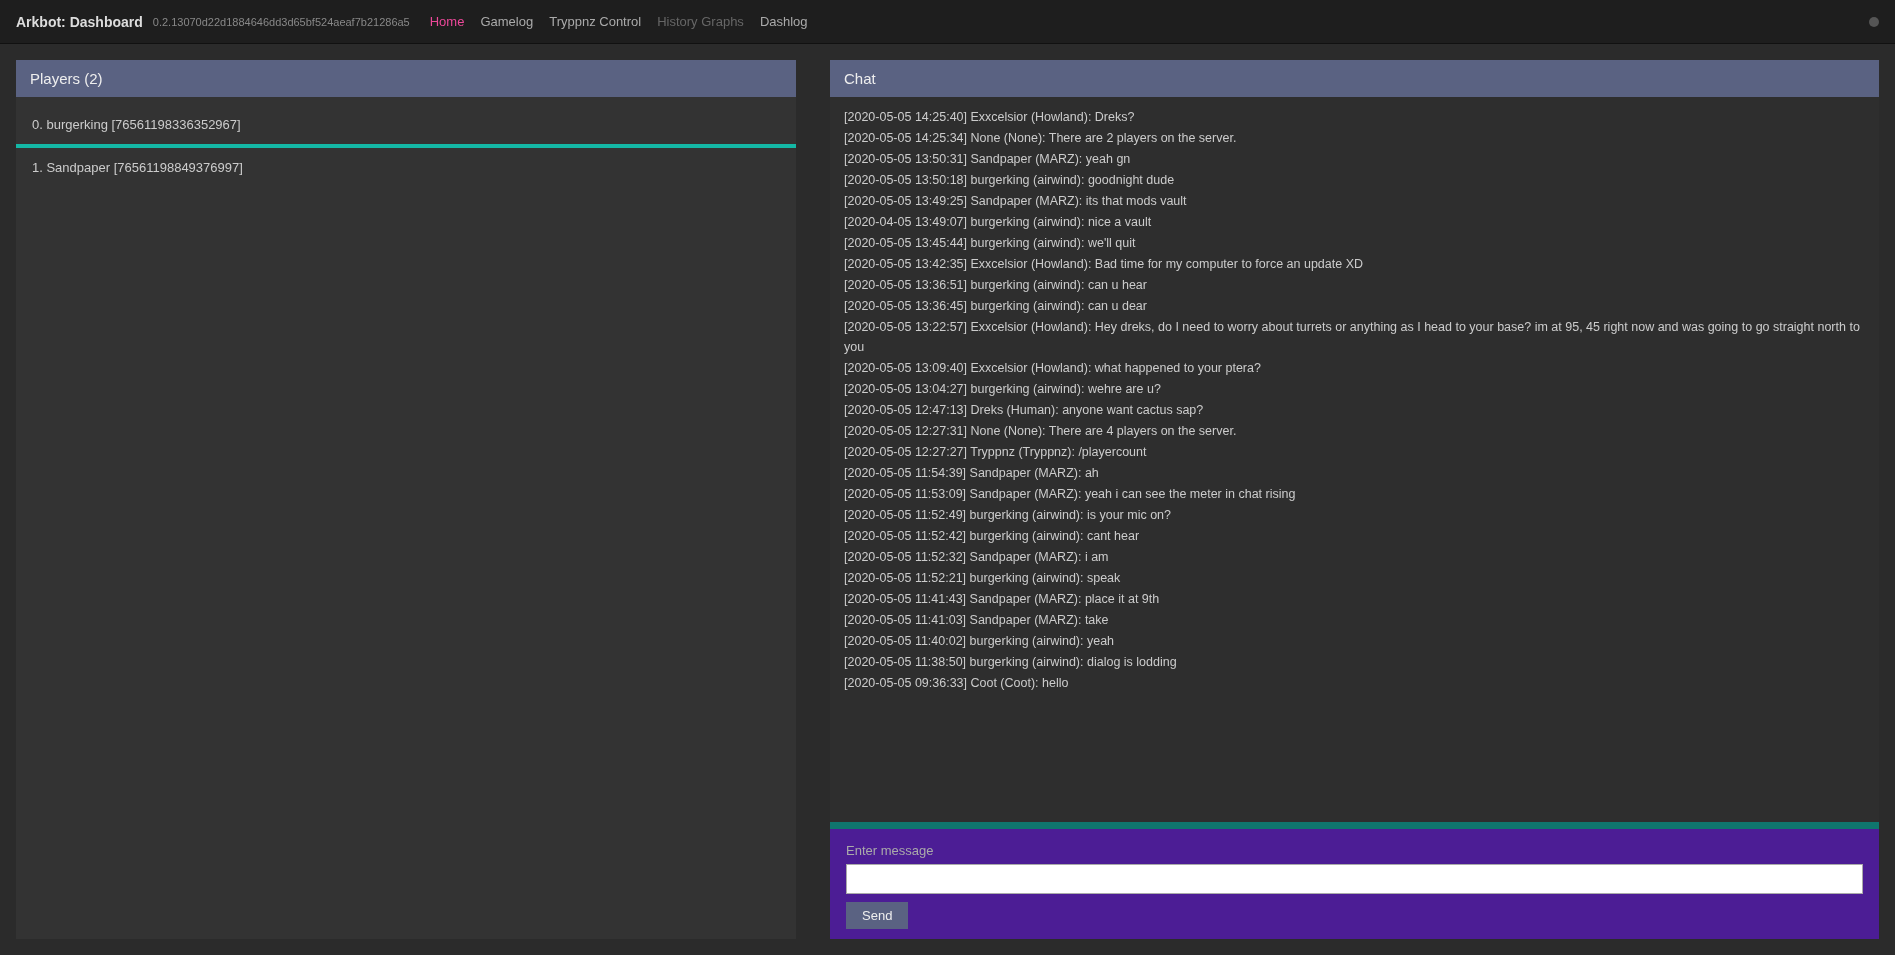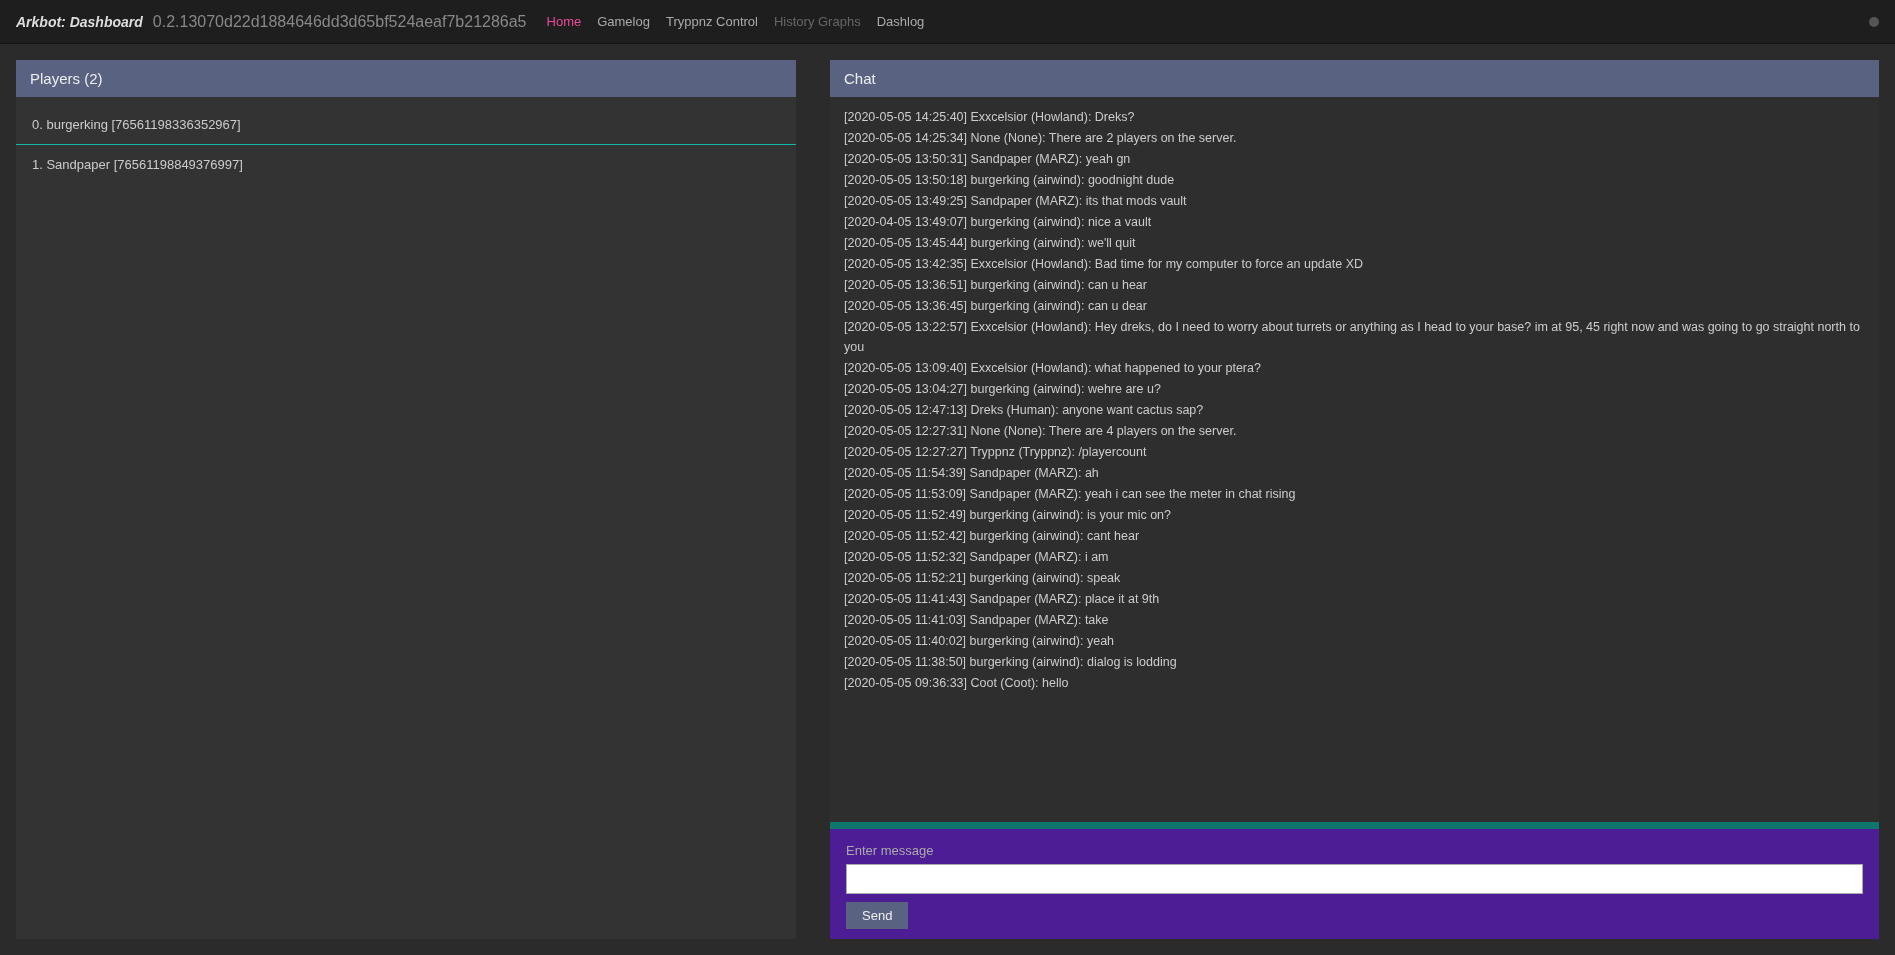--- a/index.html
+++ b/index.html
@@ -19,24 +19,23 @@
       display: flex;
       align-items: center;
       padding: 0 16px;
       border-bottom: 1px solid #111;
     }
     #header-title {
       font-weight: bold;
       font-size: 14px;
       color: #ddd;
       margin-right: 10px;
-      font-style: italic;
     }
     #header-version {
-      font-size: 16px;
+      font-size: 11px;
       color: #888;
       margin-right: 20px;
     }
     .nav-item {
       margin-right: 16px;
       font-size: 13px;
       cursor: pointer;
       color: #aaa;
       text-decoration: none;
     }
@@ -80,21 +79,21 @@
     .panel-body {
       background: #333;
       flex: 1;
       padding: 8px 0;
       overflow-y: auto;
     }
     .player-item {
       padding: 12px 16px;
       color: #ccc;
       font-size: 13px;
-      border-bottom: 1px solid #14b8a6;
+      border-bottom: 4px solid #14b8a6;
     }
     .player-item:last-child {
       border-bottom: none;
     }
 
     
     #chat-panel {
       flex: 1;
       display: flex;
       flex-direction: column;

